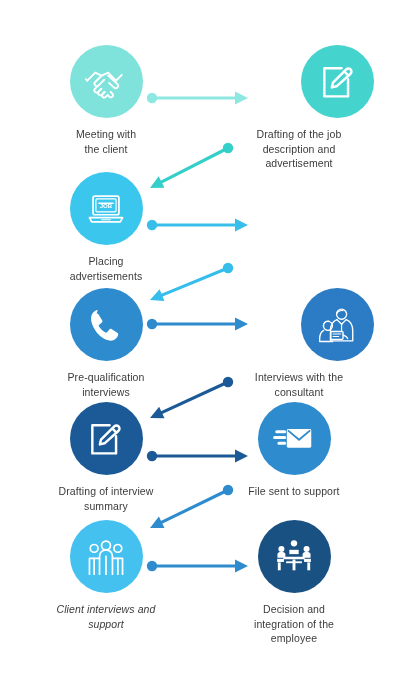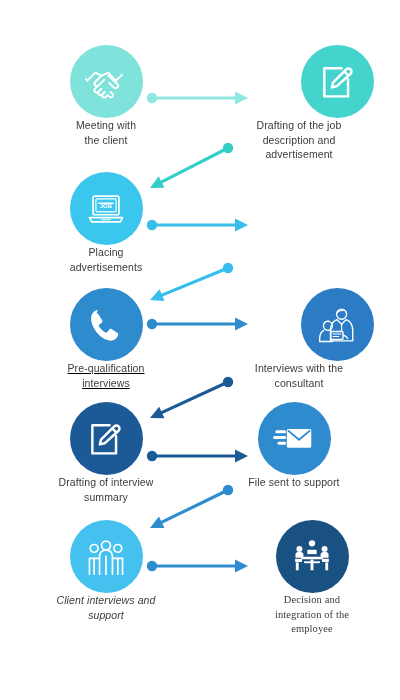--- a/index.html
+++ b/index.html
@@ -1,21 +1,21 @@
 <!DOCTYPE html>
 <html><head>
 <meta charset="utf-8">
 <style>
   html,body{margin:0;padding:0;}
   body{width:400px;height:700px;background:#ffffff;font-family:"Liberation Sans",sans-serif;overflow:hidden;}
   #stage{position:relative;width:400px;height:700px;}
   .node{position:absolute;width:160px;display:flex;flex-direction:column;align-items:center;}
   .circle{width:73px;height:73px;border-radius:50%;display:flex;align-items:center;justify-content:center;}
   .circle svg{width:46px;height:46px;display:block;}
-  .caption{font-size:10.5px;line-height:14.5px;color:#3b3b3d;text-align:center;letter-spacing:.1px;width:150px;}
+  .caption{margin-top:9px;font-size:10.5px;line-height:14.5px;color:#3b3b3d;text-align:center;letter-spacing:.1px;width:150px;}
   .arrow{position:absolute;}
   .arrow svg{display:block;overflow:visible;}
 </style>
 </head>
 <body>
 
 <div id="stage">
     <div class="node" style="left: 26px; top: 45px;">
       <div class="circle" style="background: rgb(127, 227, 220);">
         <svg viewBox="0 0 64 64" fill="none" stroke="#fff" stroke-width="2.6" stroke-linecap="round" stroke-linejoin="round">
@@ -48,21 +48,21 @@
       <rect x="14" y="14" width="36" height="26" rx="2.5"></rect>
       <rect x="18" y="18" width="28" height="18" rx="1.5" stroke-width="1.6"></rect>
       <path d="M22 24 h20" stroke-width="2"></path>
       <text x="32" y="31" font-family="Liberation Sans, sans-serif" font-size="8.5" font-weight="bold" fill="#fff" stroke="none" text-anchor="middle">JOB</text>
       <path d="M9 44 h46 l-3 6 H12 Z"></path>
       <path d="M26 47 h12" stroke-width="1.6"></path>
     </svg>
       </div>
       <div class="caption">Placing<br>advertisements</div>
     </div>
-    <div class="node" style="left: 26px; top: 288px; text-decoration: underline;">
+    <div class="node" style="left: 26px; top: 288px;">
       <div class="circle" style="background: rgb(46, 139, 206);">
         <svg viewBox="0 0 64 64" fill="#fff">
       <path d="M20.5 11c-2.6 0-5.4 1.9-7.2 4.6-2.4 3.6-2.6 8.2-1.3 13 2.2 8.2 7.6 15.8 14.3 20.6 5.3 3.8 11.3 5.6 15.8 4 3-1.1 5.6-3.8 6.6-6.6.6-1.7.2-2.8-1.1-3.7l-7.5-5c-1.4-.9-2.7-.6-3.7.6l-2.6 3.2c-.7.9-1.6 1.1-2.6.6-3.4-1.8-6.6-4.6-9-8.2-.6-1-.5-1.9.4-2.6l3.3-2.5c1.2-.9 1.5-2.2.7-3.6l-4.7-7.7c-.8-1.3-1.7-1.8-3-1.7z"></path>
     </svg>
       </div>
       <div class="caption">Pre-qualification<br>interviews</div>
     </div>
     <div class="node" style="left: 214px; top: 288px; align-items: flex-end;">
       <div class="circle" style="background: rgb(43, 124, 196);">
         <svg viewBox="0 0 64 64" fill="none" stroke="#fff" stroke-width="1.9" stroke-linecap="round" stroke-linejoin="round">
@@ -110,21 +110,21 @@
       <path d="M23 56 V31 a9 9 0 0 1 18 0 v25"></path>
       <path d="M32 31 v25"></path>
       <path d="M23 34 H9 v22"></path>
           <path d="M15.5 34 v22"></path>
       <path d="M41 34 h14 v22"></path>
           <path d="M48.5 34 v22"></path>
     </svg>
       </div>
       <div class="caption">Client interviews and<br>support</div>
     </div>
-    <div class="node" style="left: 232px; top: 520px; font-family: Liberation Serif, serif;">
+    <div class="node" style="left: 214px; top: 520px;">
       <div class="circle" style="background: rgb(26, 81, 131);">
         <svg viewBox="0 0 64 64" fill="#fff">
       <circle cx="32" cy="13" r="4.4"></circle>
       <path d="M25.5 22 h13 v6 h-13z"></path>
       <circle cx="14.5" cy="21" r="4.2"></circle>
       <path d="M9 28 c0-2 2.3-3.4 5.5-3.4 S20 26 20 28 v5 h-11z"></path>
       <path d="M8.5 34.5 h9.5 v4.4 H8.5z"></path>
       <path d="M9.5 39.5 h4 v11 h-4z"></path>
       <circle cx="49.5" cy="21" r="4.2"></circle>
       <path d="M44 28 c0-2 2.3-3.4 5.5-3.4 S55 26 55 28 v5 H44z"></path>

